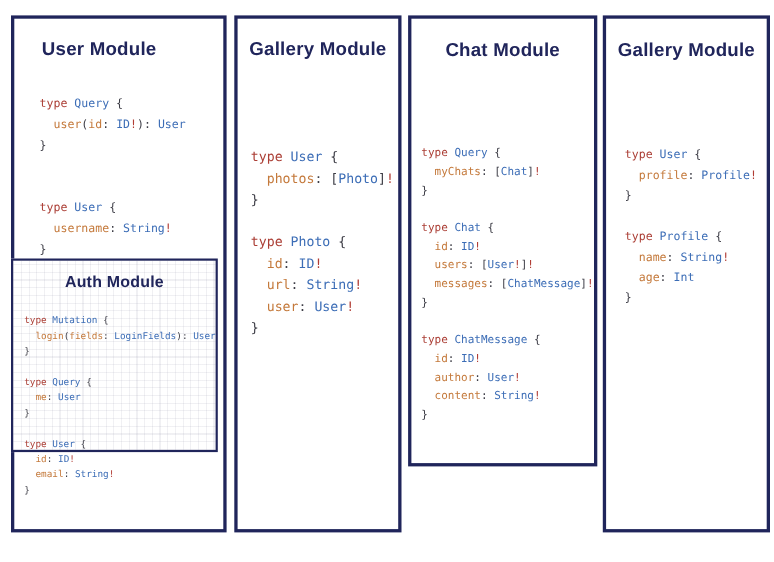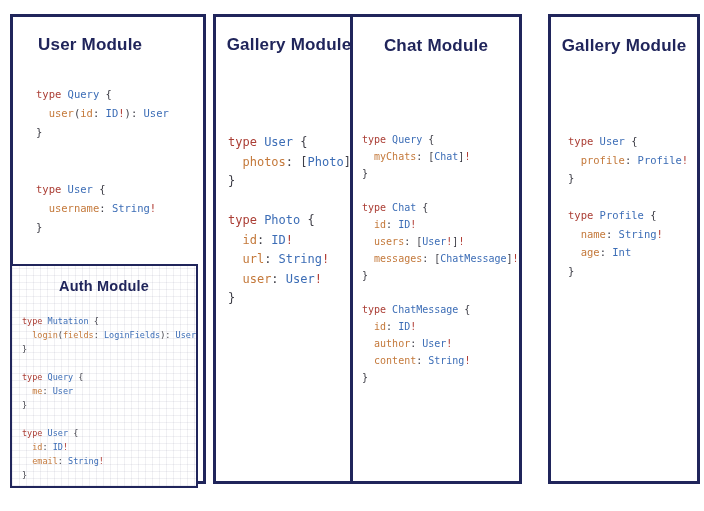--- a/index.html
+++ b/index.html
@@ -14,25 +14,25 @@
     overflow: hidden;
   }
 
   .panel {
     position: absolute;
     background: #ffffff;
     border: 3px solid var(--panel-border, #20255b);
   }
   #panel-user    { left: 10px;  top: 14px; width: 196px; height: 470px; }
   #panel-gallery { left: 213px; top: 14px; width: 152px; height: 470px; }
-  #panel-chat    { left: 350px; top: 14px; width: 172px; height: 470px; }
+  #panel-chat    { left: 371px; top: 14px; width: 172px; height: 410px; }
   #panel-profile { left: 548px; top: 14px; width: 152px; height: 470px; }
 
   #panel-auth {
-    left: -3px; top: 247px; width: 188px; height: 224px;
+    left: -3px; top: 218px; width: 188px; height: 176px;
     border-width: 2.5px;
     background-color: #ffffff;
     background-image:
       repeating-linear-gradient(0deg,  rgba(110,110,140,0.10) 0 1px, transparent 1px 7px),
       repeating-linear-gradient(90deg, rgba(110,110,140,0.10) 0 1px, transparent 1px 7px);
   }
 
   .title {
     position: absolute;
     color: var(--title-text, #20255b);

